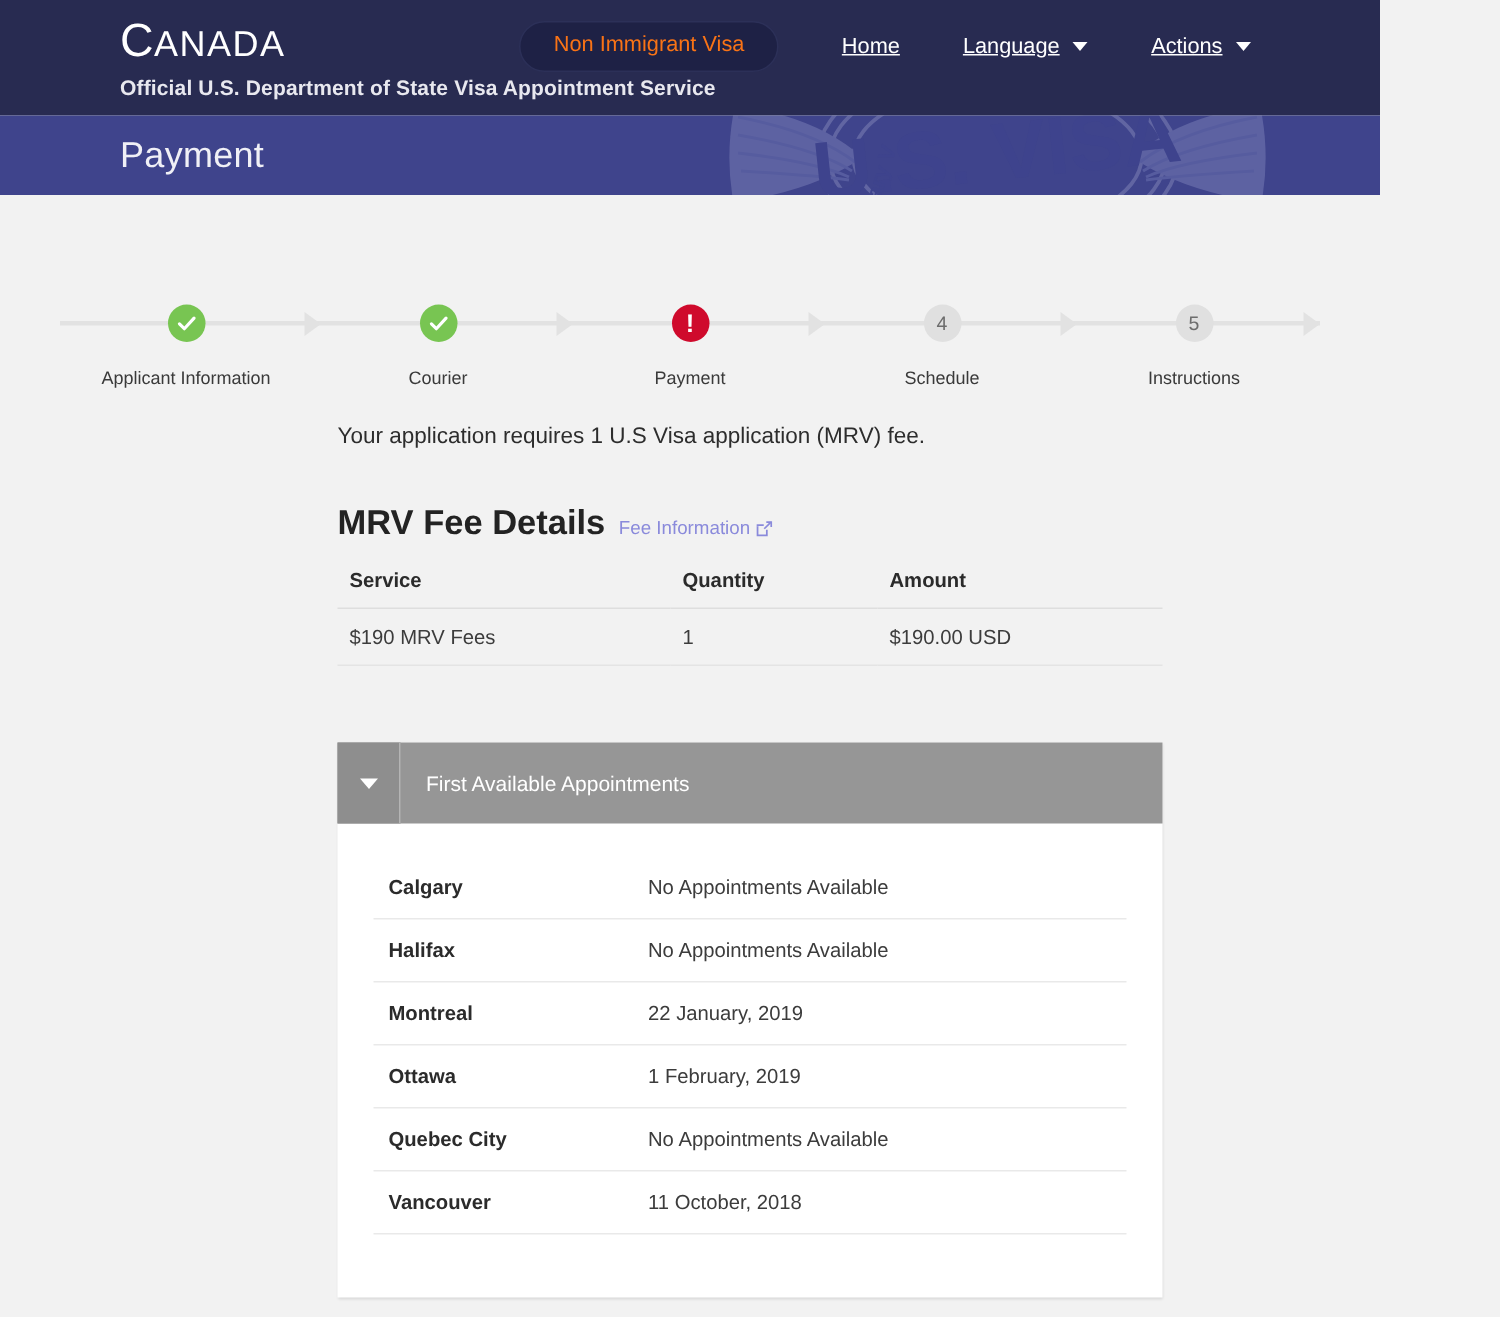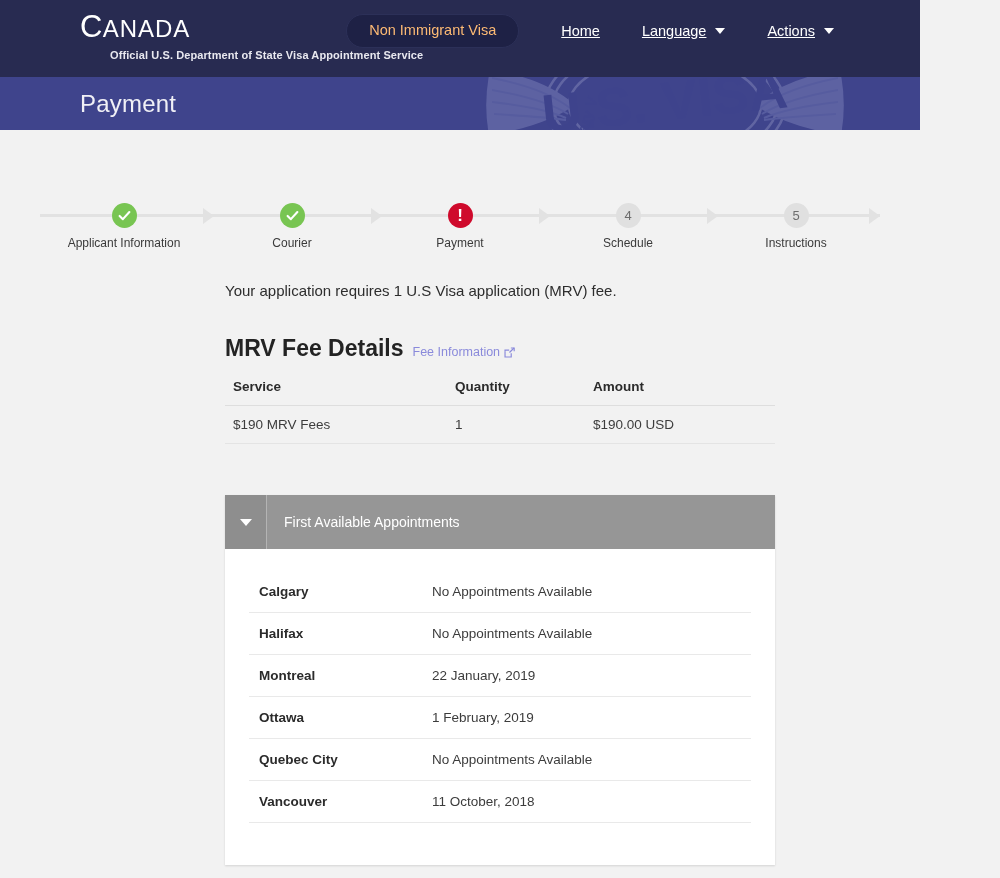--- a/index.html
+++ b/index.html
@@ -25,33 +25,32 @@
     color: #ffffff;
     font-size: 31px;
     letter-spacing: .3px;
     line-height: 34px;
     font-weight: 400;
   }
   .brand-title .cap { font-size: 31px; }
   .brand-title .rest { font-size: 24px; letter-spacing: 1px; }
   .brand-sub {
     color: #e8e8ef;
-    font-size: 11px;
+    font-size: 14px;
     font-weight: bold;
     letter-spacing: .1px;
     margin-top: 3px;
-    margin-left: 30px;
   }
   .topnav {
     position: absolute; right: 86px; top: 14px;
     display: flex; align-items: center; gap: 0px;
   }
   .pill {
     background: #1e2145;
-    color: #fdba74;
+    color: #f97316;
     border-radius: 18px;
     padding: 8px 22px 9px;
     font-size: 14.5px;
     line-height: 1;
     border: 1px solid #2c3058;
   }
   .navlink {
     color: #ffffff;
     font-size: 14.5px;
     padding: 0 0 0 42px;
@@ -124,21 +123,21 @@
     font-size: 13px; font-weight: 400;
   }
   .check {
     width: 13px; height: 13px;
   }
   .bang {
     color: #ffffff; font-size: 17px; font-weight: bold;
     line-height: 1; margin-top: -1px;
   }
   .step-label {
-    margin-top: 8px;
+    margin-top: 17px;
     font-size: 12px;
     color: #3a3a3a;
     white-space: nowrap;
   }
   .arrow {
     position: absolute;
     top: 11px;
     width: 0; height: 0;
     border-top: 8px solid transparent;
     border-bottom: 8px solid transparent;

